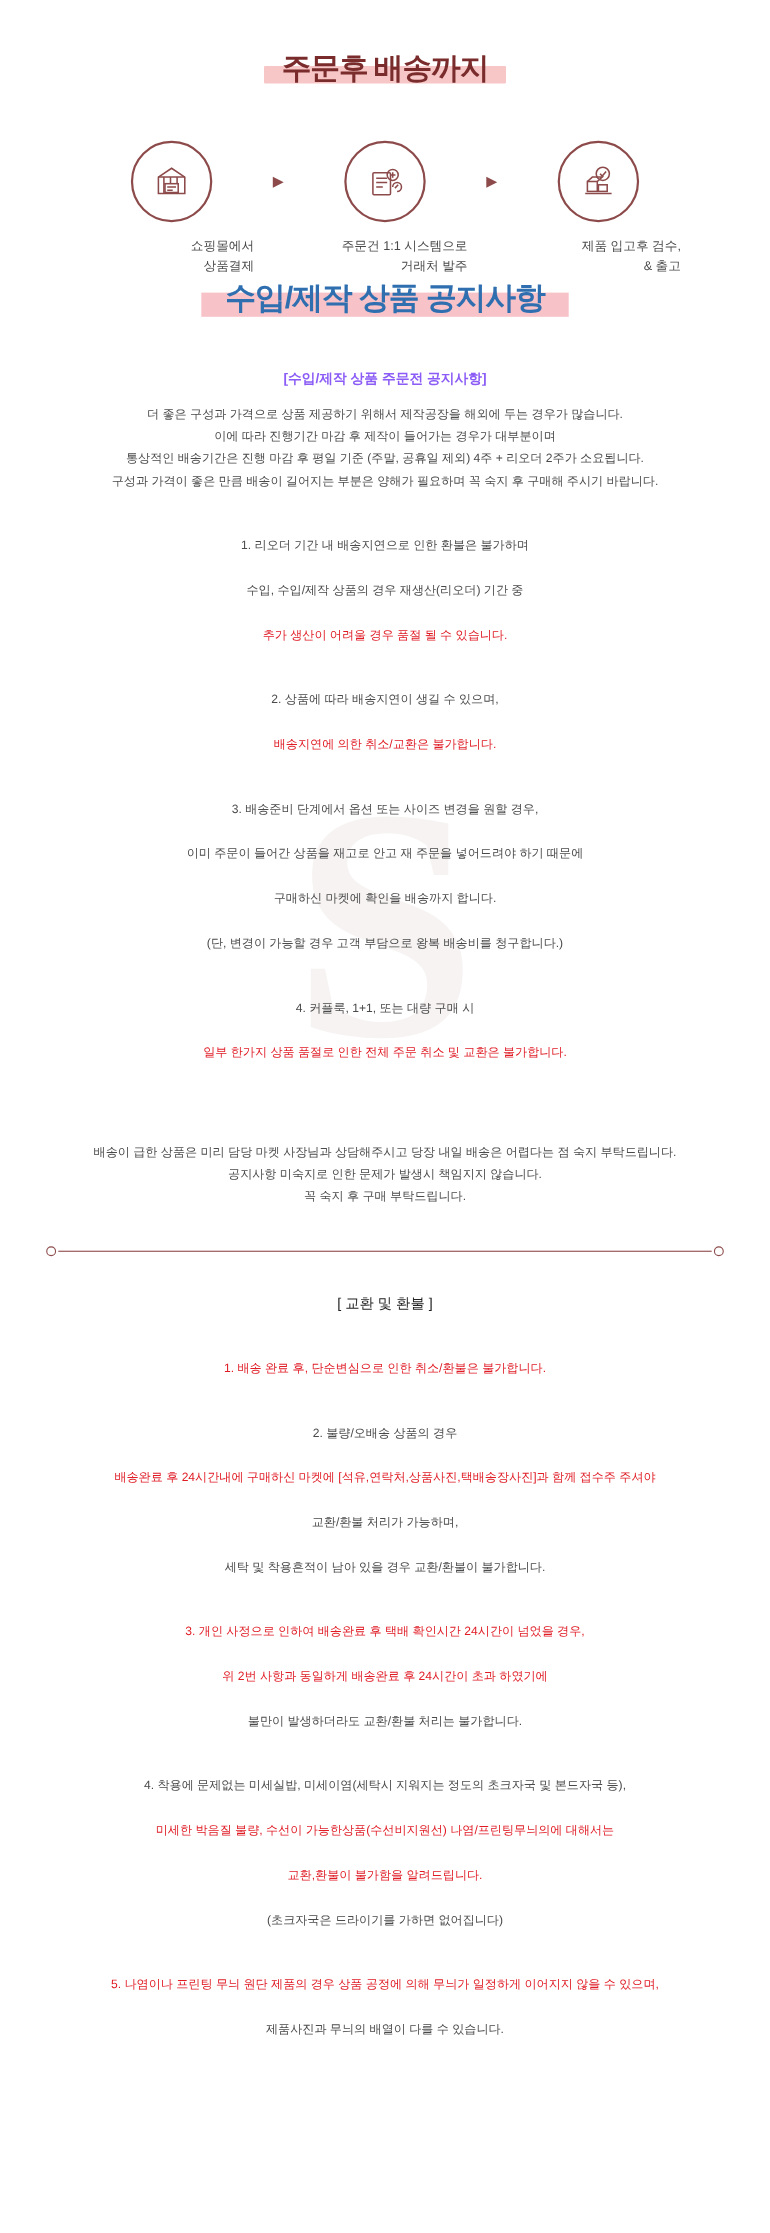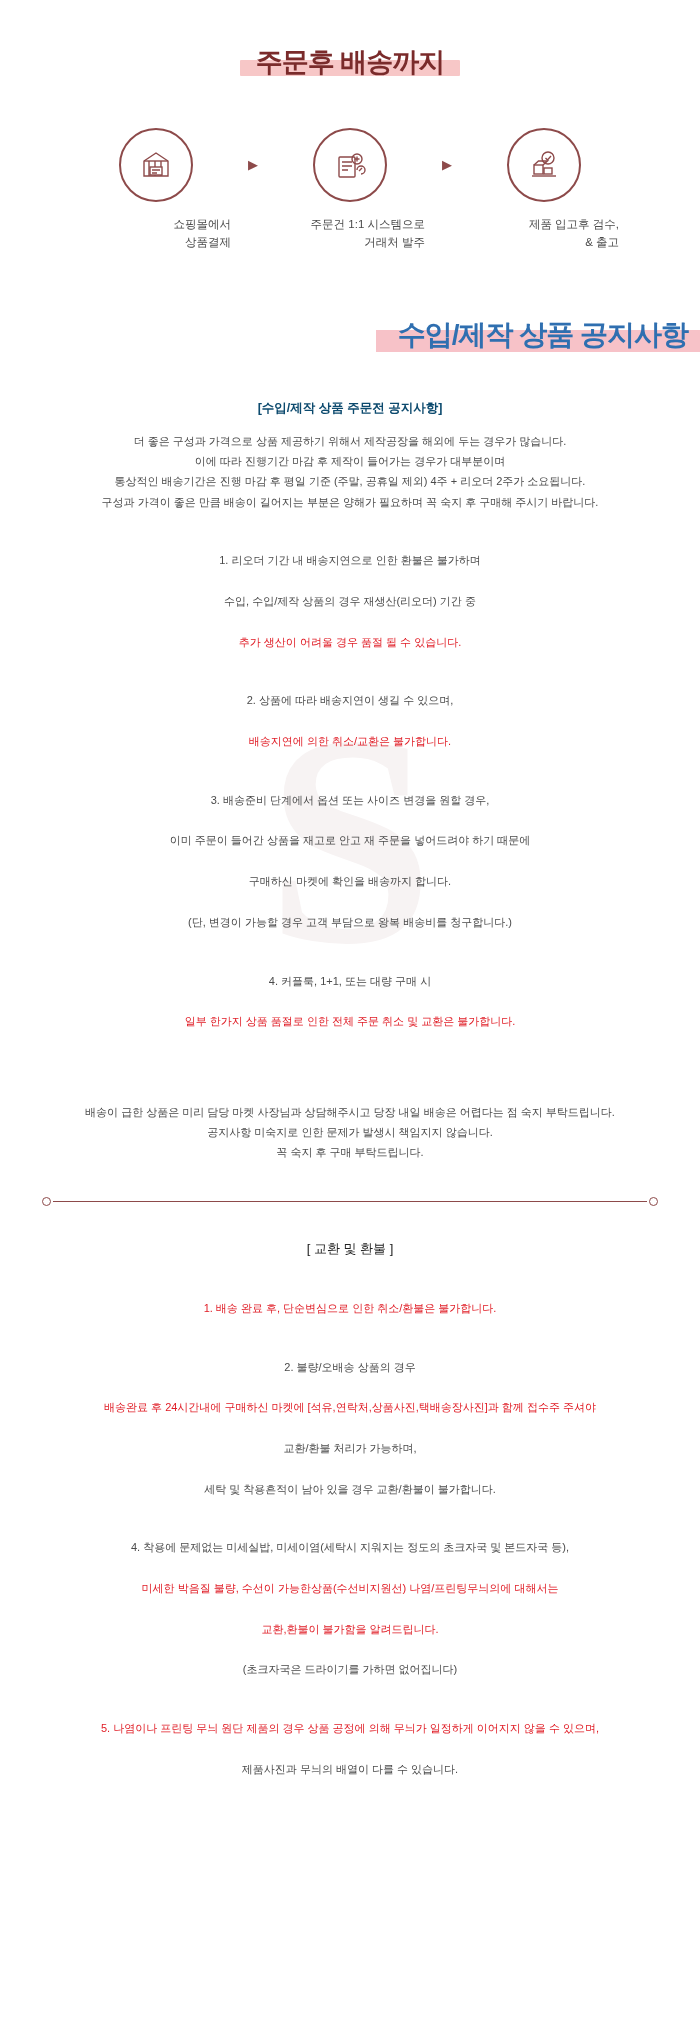--- a/index.html
+++ b/index.html
@@ -37,20 +37,21 @@
   .content { position: relative; z-index: 2; }
 
   
   .top-banner {
     text-align: center;
     padding-top: 44px;
   }
   .top-banner .title-wrap {
     display: inline-block;
     position: relative;
+    font-family: Liberation Serif, serif;
   }
   .top-banner .hl {
     position: absolute;
     left: -6px;
     right: -6px;
     top: 16px;
     bottom: 4px;
     background: #f7c7c7;
     z-index: 0;
     border-radius: 1px;
@@ -99,22 +100,21 @@
     width: 24px;
     margin-top: 30px;
     text-align: center;
     color: #8d4a4a;
     font-size: 13px;
     line-height: 1;
   }
 
   
   .main-heading {
-    text-align: right;
-    margin-top: 64px;
+    text-align: center;
     text-decoration: underline;
   }
   .main-heading .hwrap {
     display: inline-block;
     position: relative;
   }
   .main-heading .hl {
     position: absolute;
     left: -10px;
     right: -10px;
@@ -135,21 +135,21 @@
 
   
   .section {
     margin: 0 auto;
     width: 620px;
     text-align: center;
   }
   .sec-title {
     font-size: 12.5px;
     font-weight: bold;
-    color: #0c4a6e;
+    color: #8b5cf6;
     margin-top: 46px;
     margin-bottom: 14px;
   }
   .para {
     font-size: 11px;
     line-height: 1.85;
     color: #4a4a4a;
     margin: 0 0 18px 0;
     white-space: pre-line;
   }
@@ -312,20 +312,25 @@
         <span class="red">1. 배송 완료 후, 단순변심으로 인한 취소/환불은 불가합니다.</span>
       </p>
 
       <p class="para">
         <span>2. 불량/오배송 상품의 경우</span><br>
         <span class="red">배송완료 후 24시간내에 구매하신 마켓에 [석유,연락처,상품사진,택배송장사진]과 함께 접수주 주셔야</span><br>
         <span>교환/환불 처리가 가능하며,</span><br>
         <span>세탁 및 착용흔적이 남아 있을 경우 교환/환불이 불가합니다.</span>
       </p>
 
+      <p class="para">
+        <span class="red">3. 개인 사정으로 인하여 배송완료 후 택배 확인시간 24시간이 넘었을 경우,</span><br>
+        <span class="red">위 2번 사항과 동일하게 배송완료 후 24시간이 초과 하였기에</span><br>
+        <span>불만이 발생하더라도 교환/환불 처리는 불가합니다.</span>
+      </p>
 
       <p class="para">
         <span>4. 착용에 문제없는 미세실밥, 미세이염(세탁시 지워지는 정도의 초크자국 및 본드자국 등),</span><br>
         <span class="red">미세한 박음질 불량, 수선이 가능한상품(수선비지원선) 나염/프린팅무늬의에 대해서는</span><br>
         <span class="red">교환,환불이 불가함을 알려드립니다.</span><br>
         <span>(초크자국은 드라이기를 가하면 없어집니다)</span>
       </p>
 
       <p class="para">
         <span class="red">5. 나염이나 프린팅 무늬 원단 제품의 경우 상품 공정에 의해 무늬가 일정하게 이어지지 않을 수 있으며,</span><br>

